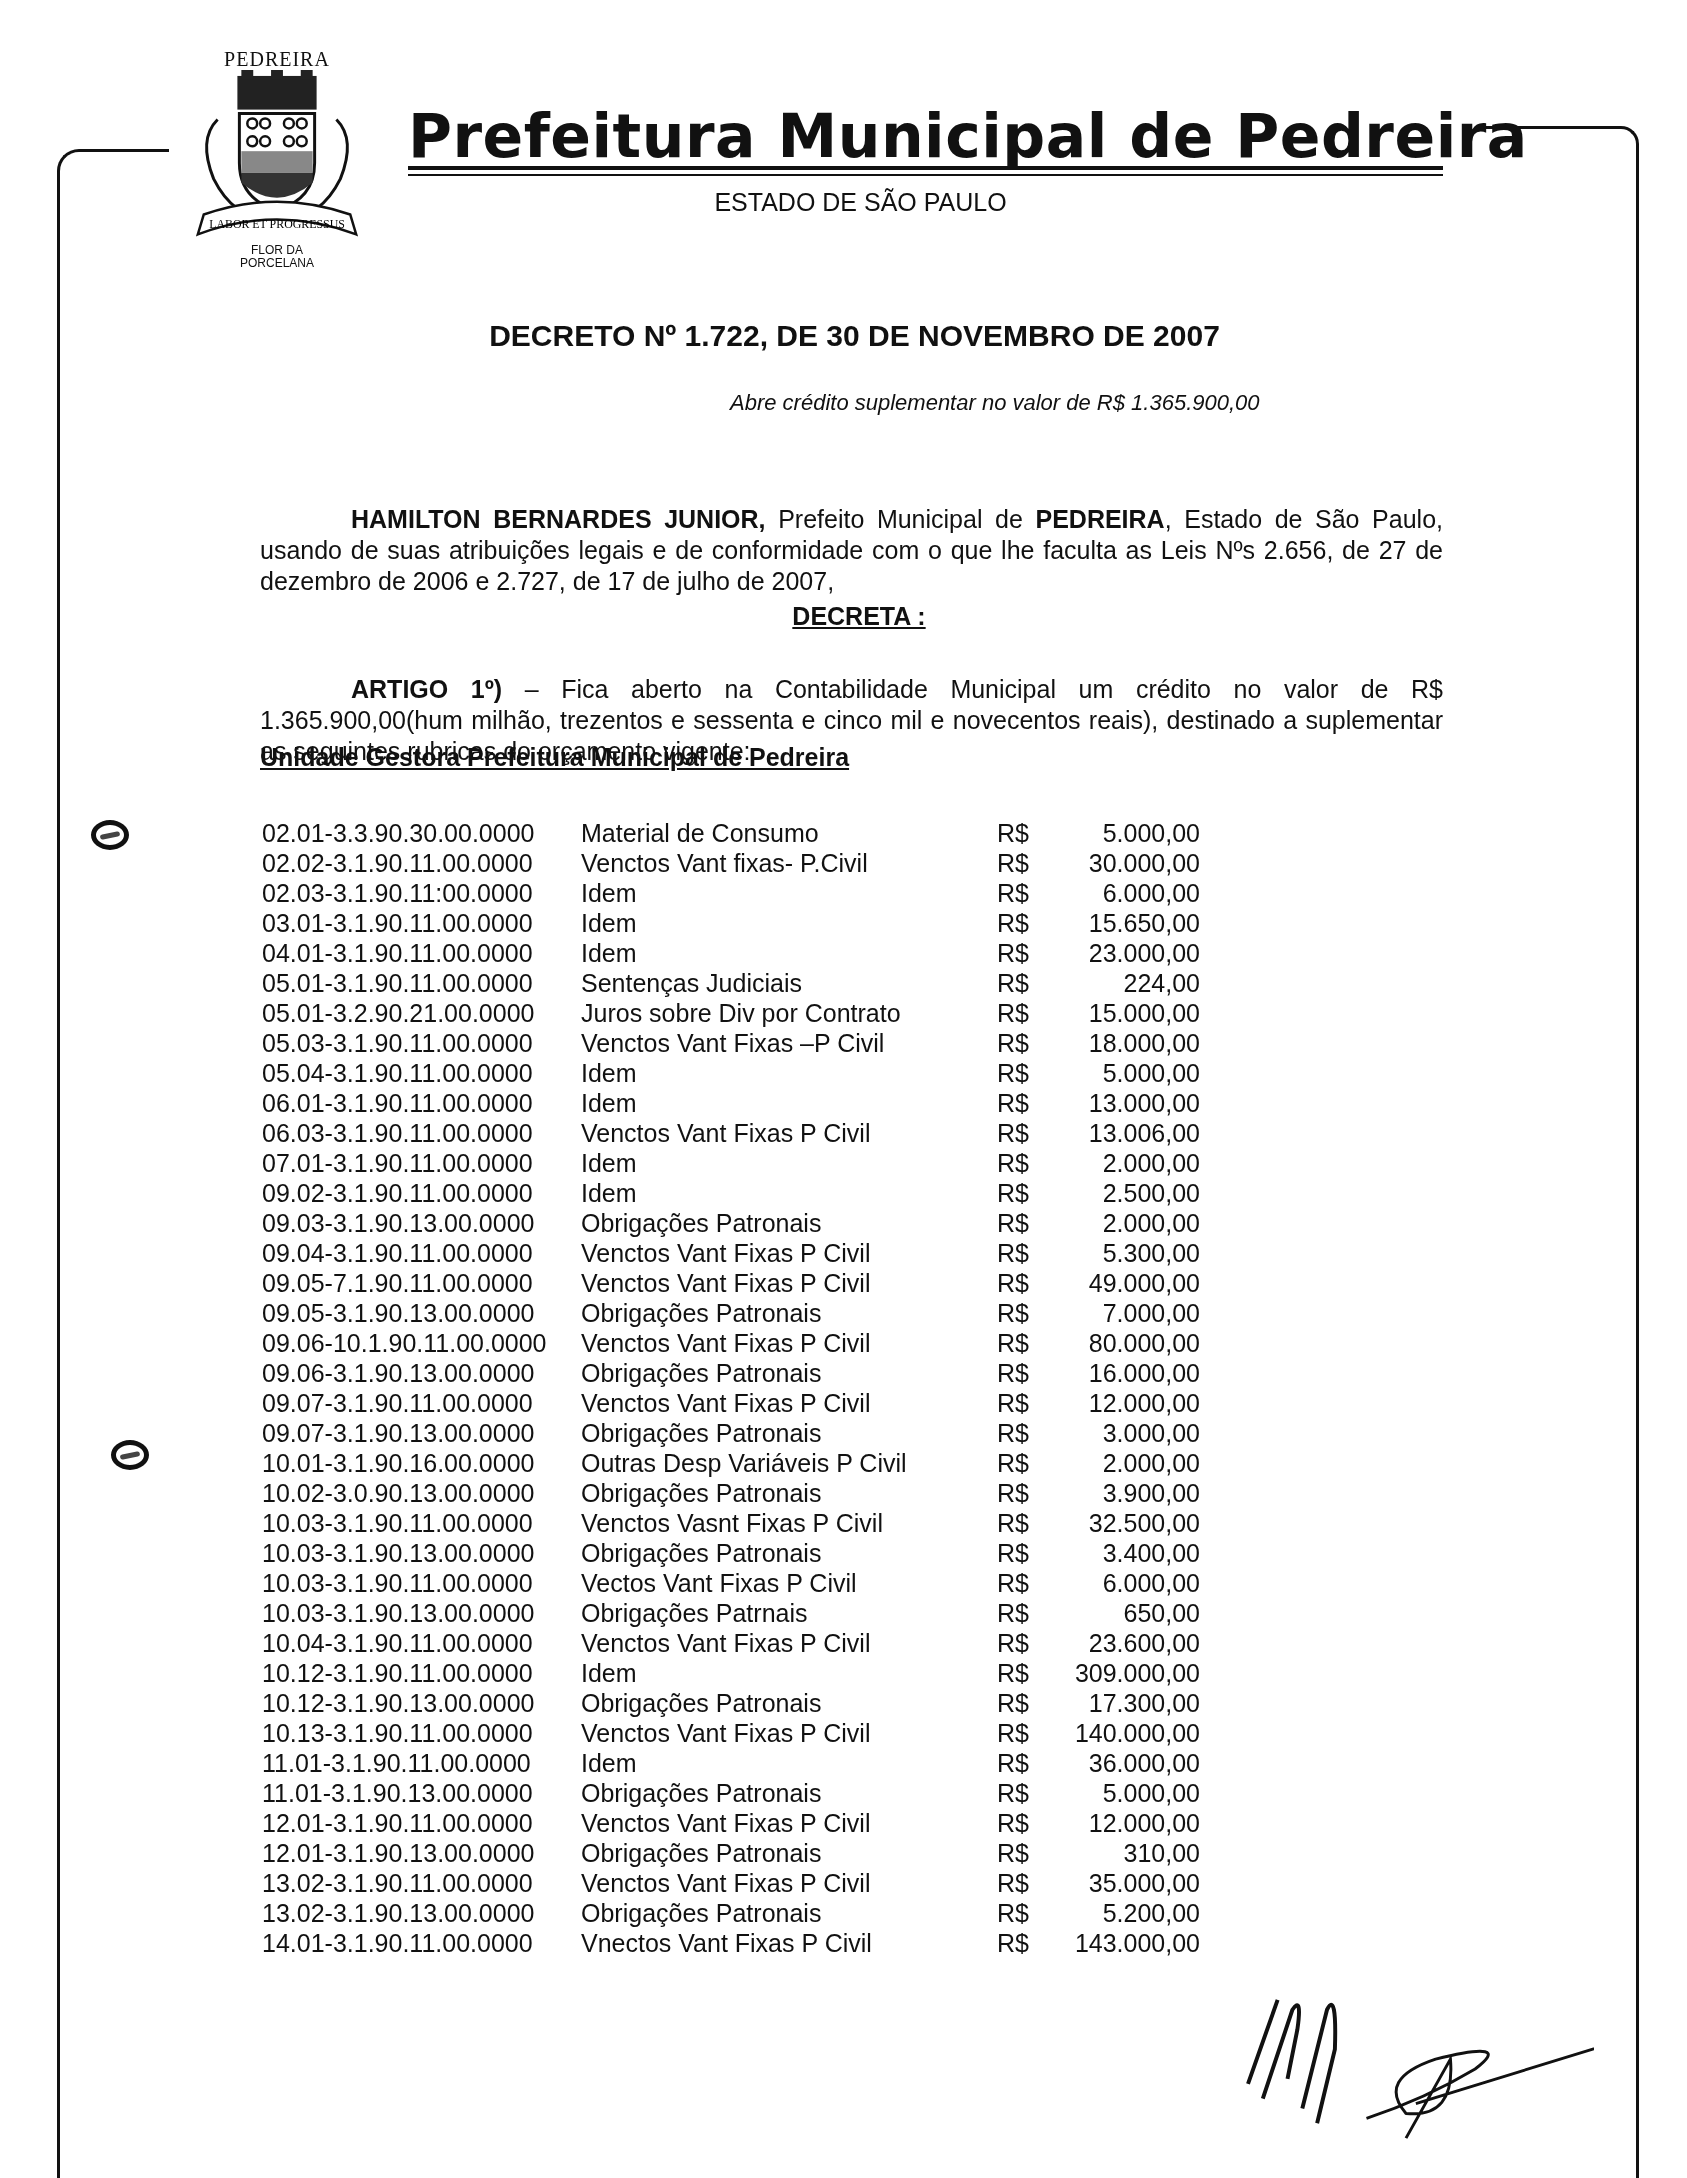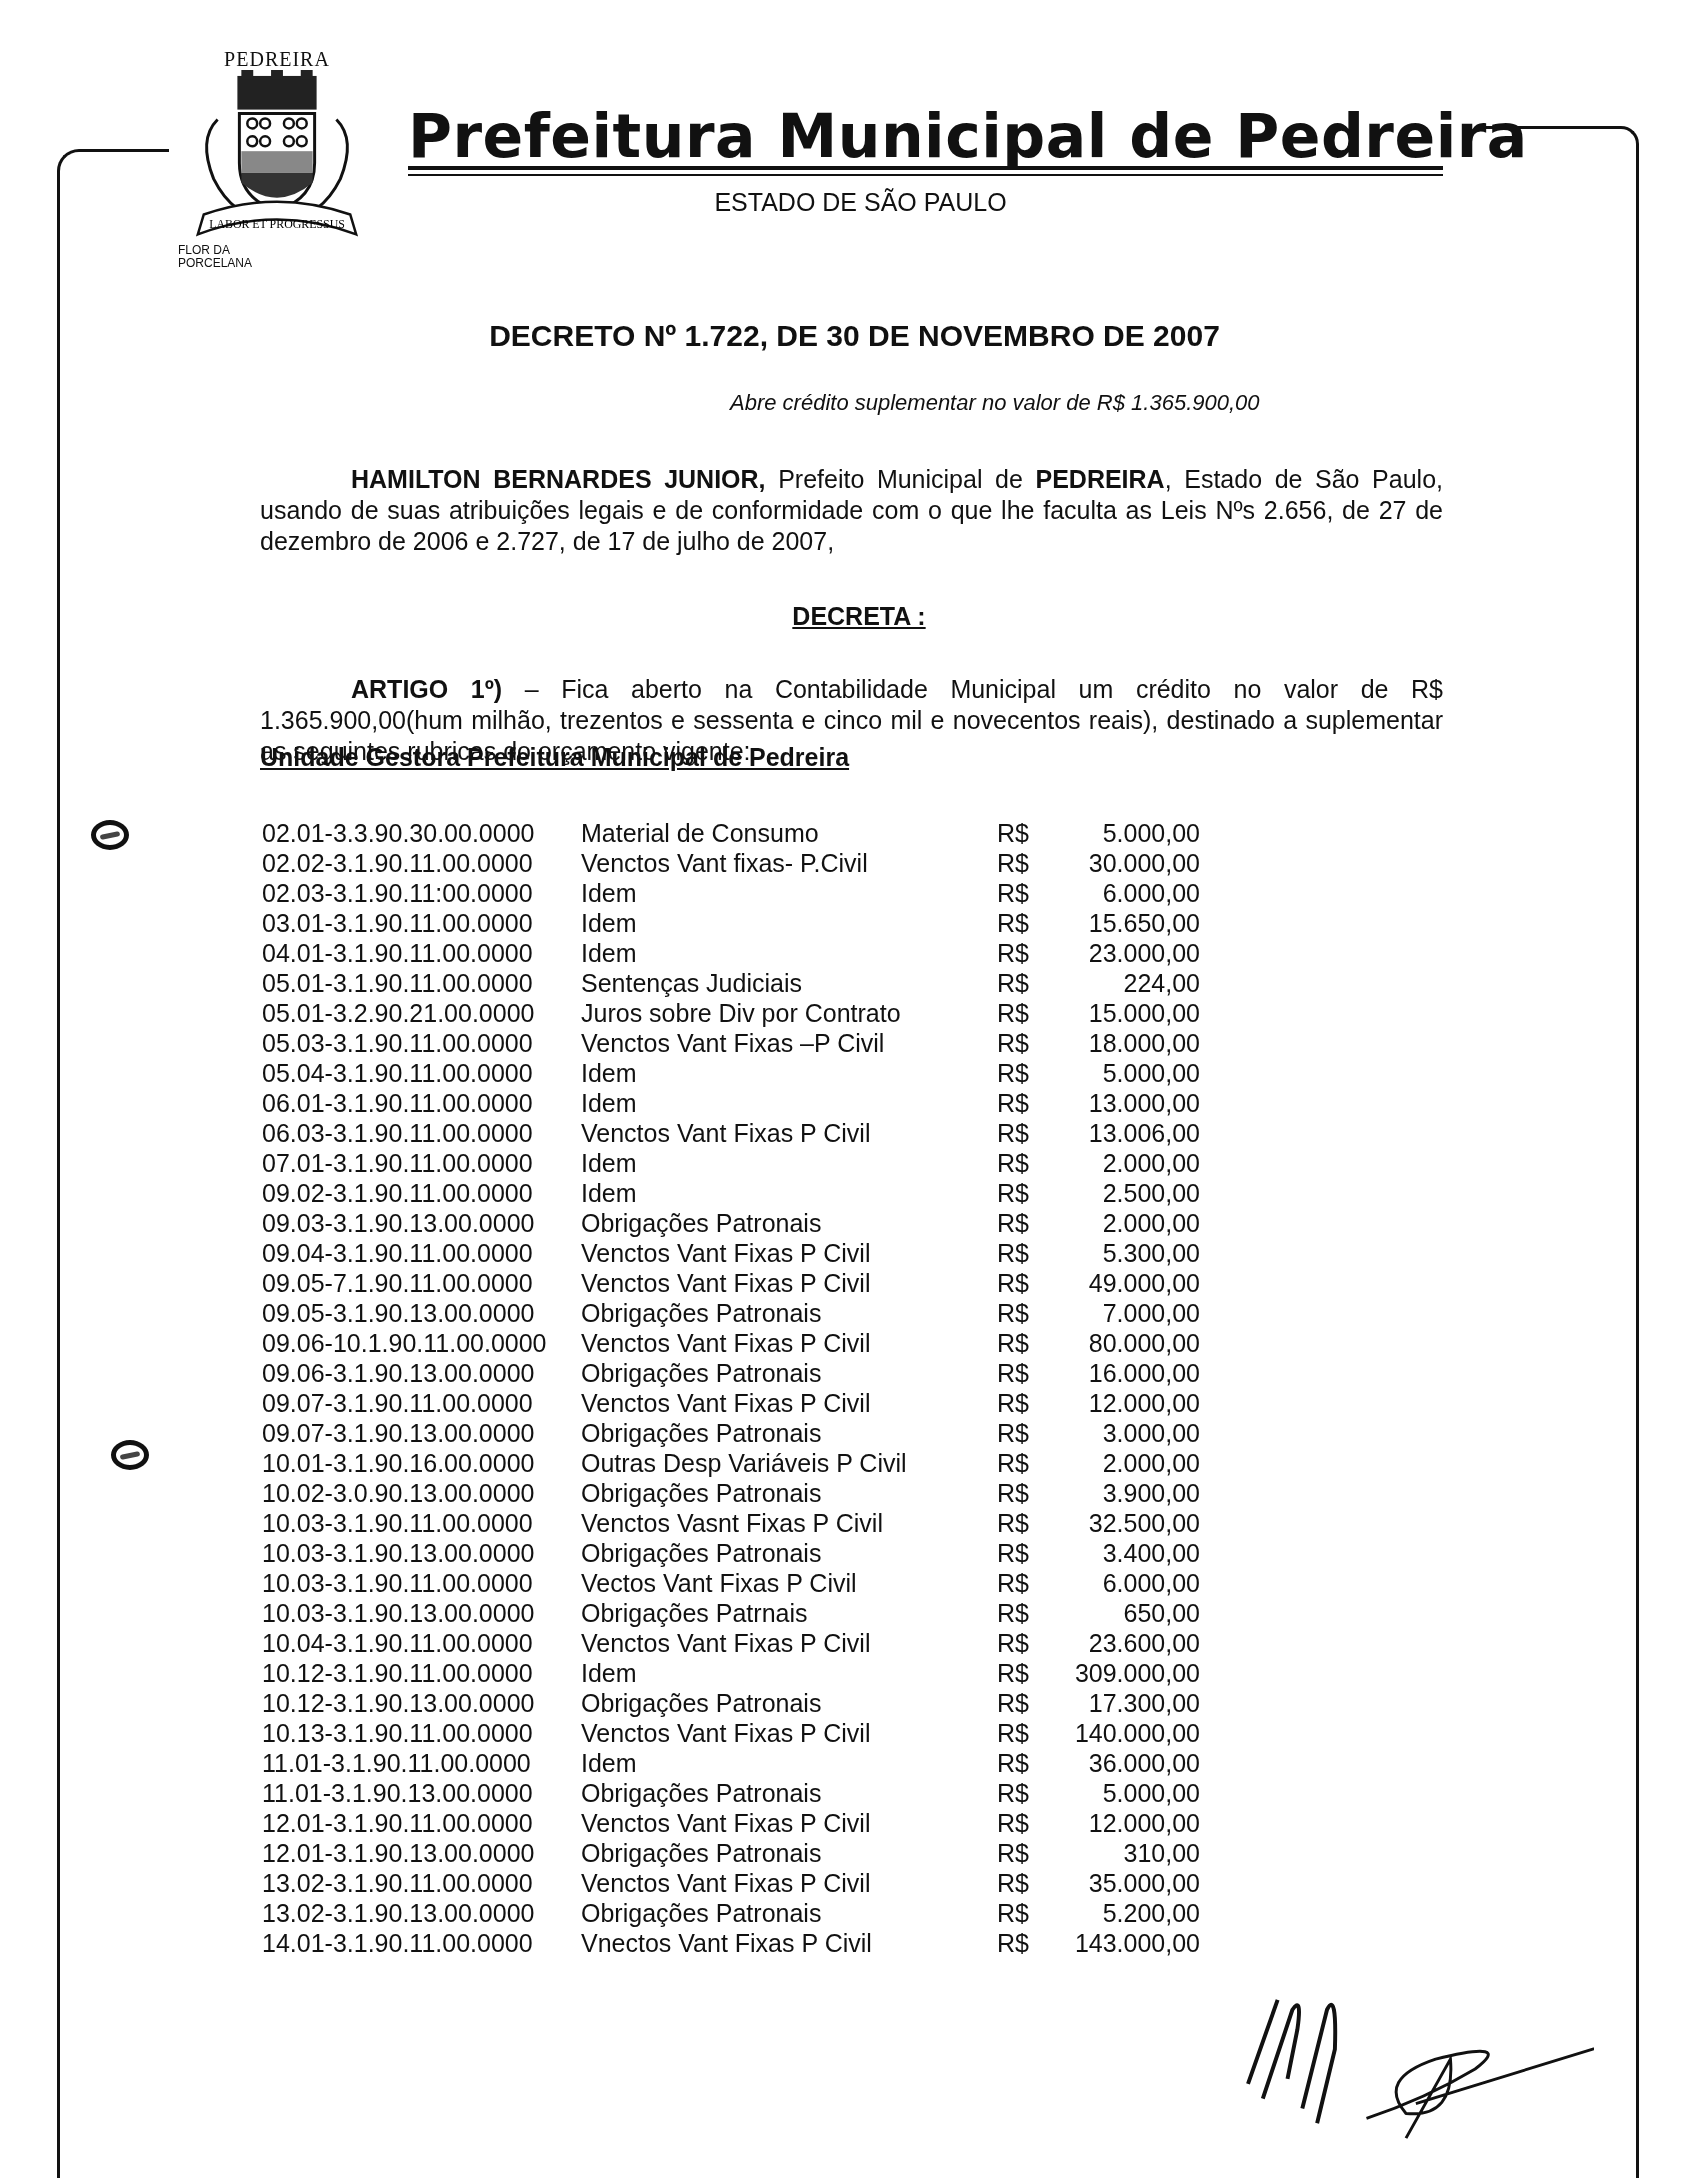--- a/index.html
+++ b/index.html
@@ -5,30 +5,30 @@
   html,body{margin:0;padding:0;background:#fff;}
   body{width:1687px;height:2178px;position:relative;overflow:hidden;color:#111;
        font-family:"Liberation Sans",sans-serif;}
   .frame-left{position:absolute;left:57px;top:149px;width:109px;height:2039px;
        border-left:3px solid #111;border-top:3px solid #111;border-top-left-radius:22px;}
   .frame-right{position:absolute;left:1478px;top:126px;width:158px;height:2059px;
        border-right:3px solid #111;border-top:3px solid #111;border-top-right-radius:18px;}
   .crest{position:absolute;left:178px;top:48px;width:198px;height:238px;}
   .crest-title{position:absolute;left:0;top:0;width:198px;text-align:center;
        font-family:"Liberation Serif",serif;font-size:20px;letter-spacing:1px;}
-  .crest-sub{position:absolute;left:0;top:196px;width:198px;text-align:left;font-size:12px;line-height:13px;}
+  .crest-sub{position:absolute;left:0;top:196px;width:198px;text-align:center;font-size:12px;line-height:13px;}
   .masthead{position:absolute;left:408px;top:101px;font-size:60px;font-weight:bold;
        letter-spacing:0.5px;font-family:"DejaVu Sans",sans-serif;white-space:nowrap;}
   .rule1{position:absolute;left:408px;top:166px;width:1035px;height:4px;background:#111;}
   .rule2{position:absolute;left:408px;top:174px;width:1035px;height:2px;background:#111;}
   .state{position:absolute;left:0;width:1687px;top:188px;text-align:center;font-size:25px;padding-left:34px;box-sizing:border-box;}
   .decree-title{position:absolute;left:0;width:1687px;top:319px;text-align:center;font-size:30px;font-weight:bold;padding-left:22px;box-sizing:border-box;}
   .ementa{position:absolute;left:730px;top:390px;font-size:22px;font-style:italic;}
   .para{position:absolute;left:260px;width:1183px;font-size:25px;line-height:31px;text-align:justify;}
-  .p1{top:464px;}
+  .p1{top:504px;}
   .p2{top:674px;}
   .indent{display:inline-block;width:91px;}
   b{font-weight:bold;}
   .decreta{position:absolute;left:0;width:1687px;top:602px;text-align:center;font-size:25px;font-weight:bold;text-decoration:underline;padding-left:31px;box-sizing:border-box;}
   .unit-title{position:absolute;left:260px;top:743px;font-size:25px;font-weight:bold;text-decoration:underline;}
   .table{position:absolute;left:262px;top:818px;width:970px;}
   .row{display:flex;height:30px;line-height:30px;font-size:25px;white-space:nowrap;}
   .c-code{width:319px;}
   .c-desc{width:416px;}
   .c-cur{width:69px;}

